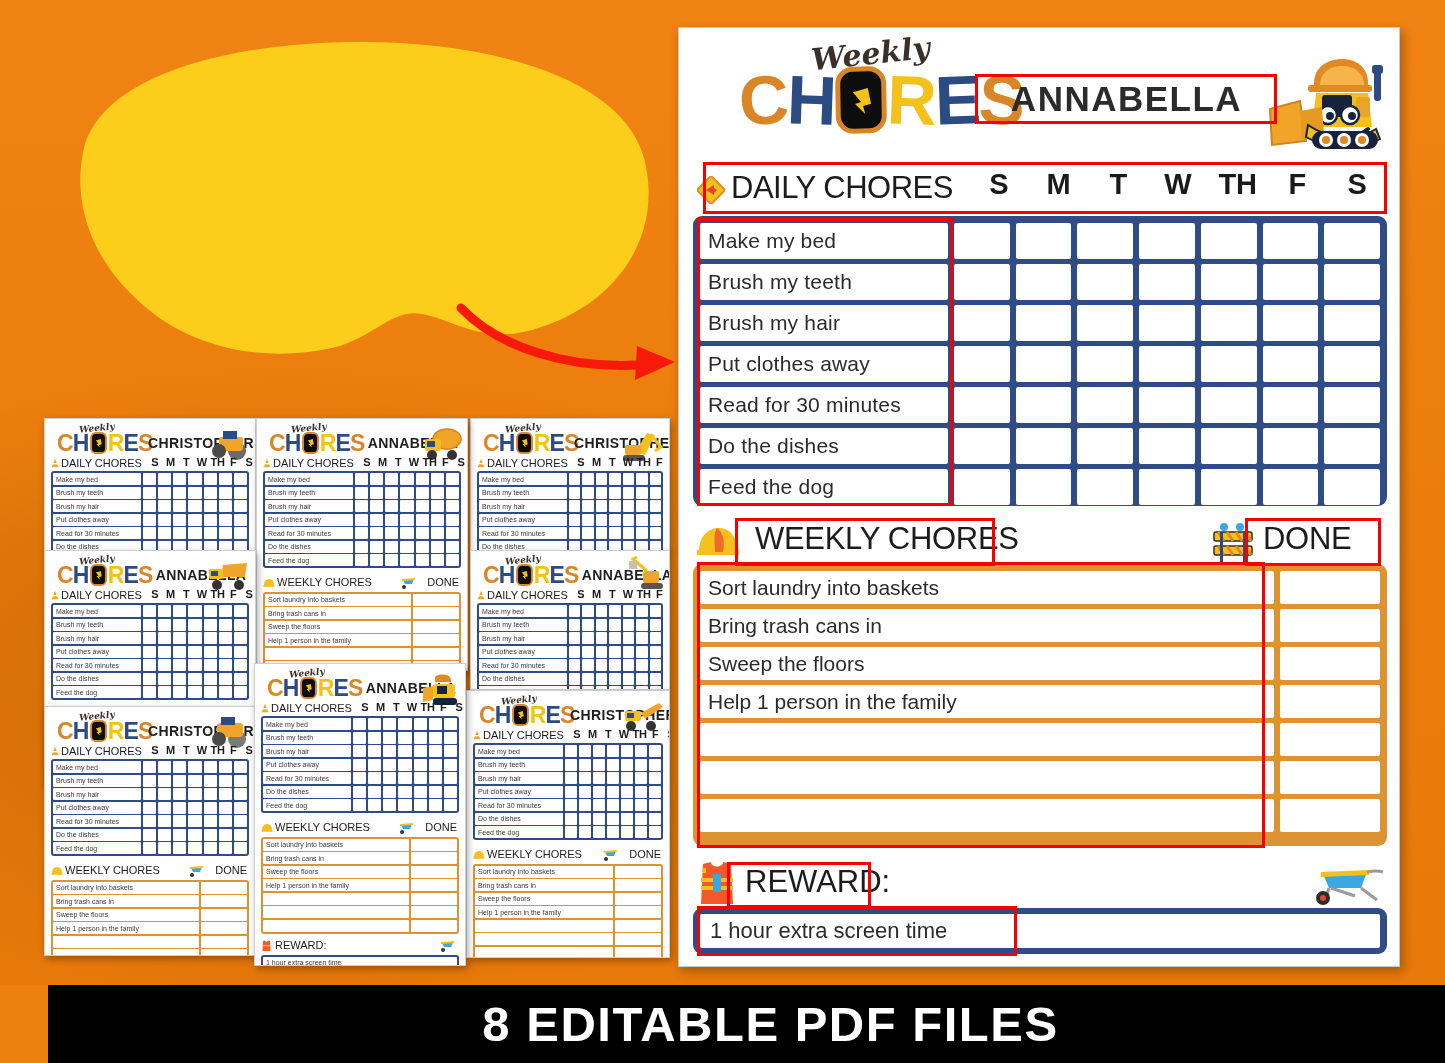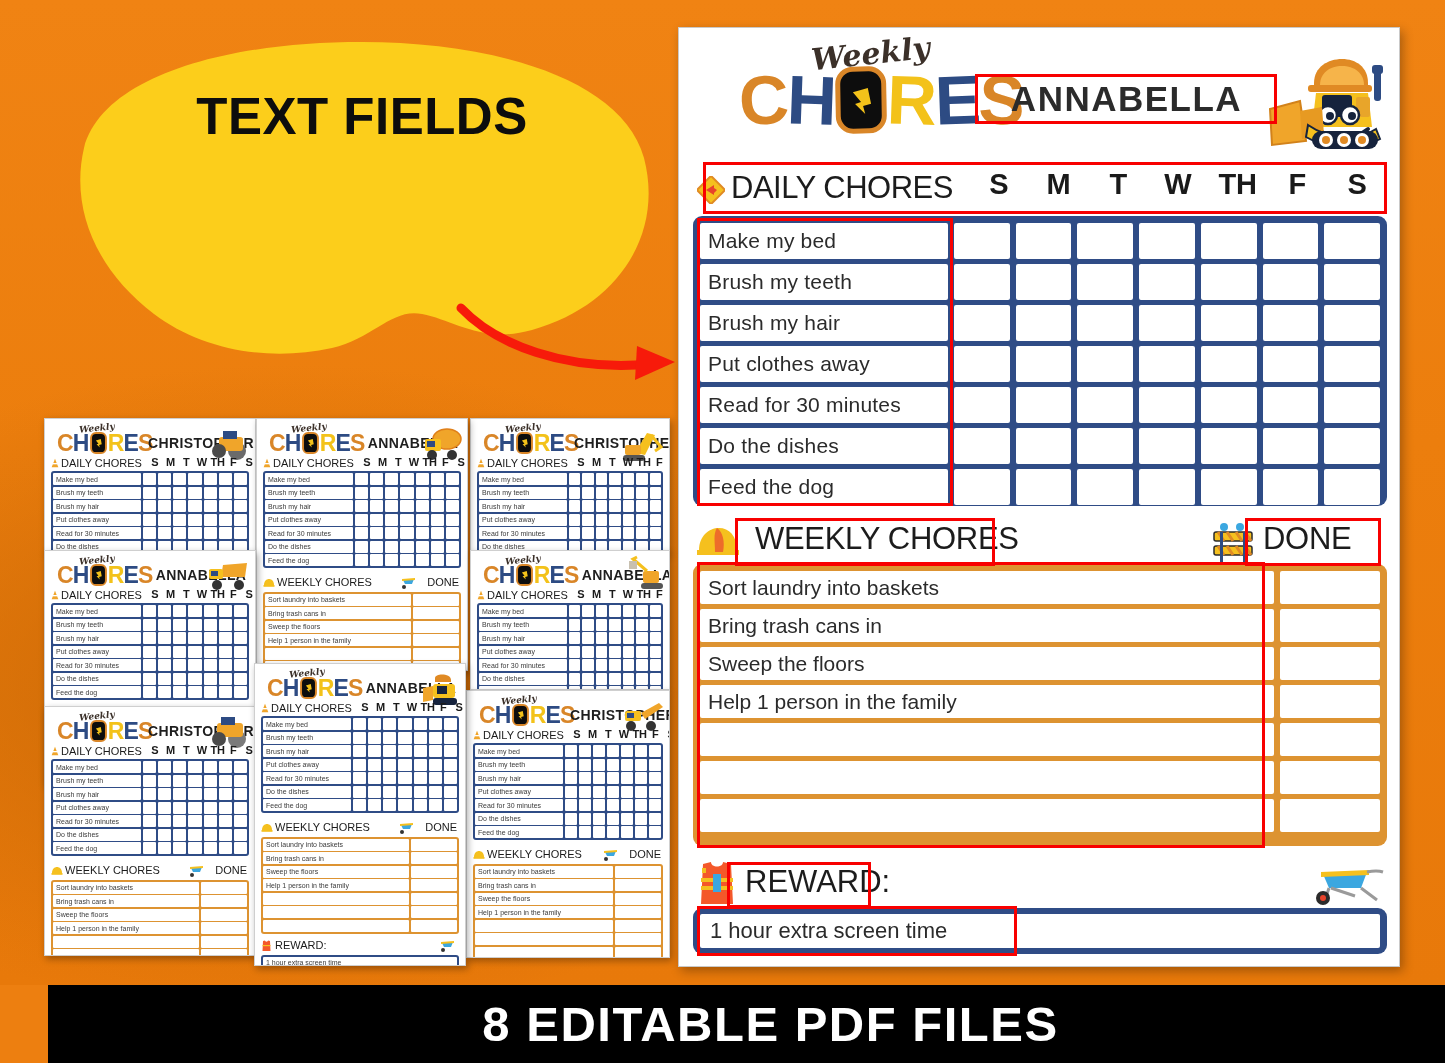--- a/index.html
+++ b/index.html
@@ -224,21 +224,20 @@
 <div id="bg-orange"></div>
 
 <div id="callout">
   <svg width="600" height="318" viewBox="0 0 600 318">
     <path d="M300 4 C430 4 560 40 582 120 C602 196 556 268 470 292
              C420 306 392 282 360 276 C330 270 312 300 270 310
              C206 324 140 312 92 276 C34 232 8 170 22 110
              C40 40 160 4 300 4 Z" fill="#FCCE1B"></path>
   </svg>
   <div class="ctext">
-    <div>TEXT FIELDS</div>
   </div>
 </div>
 <svg id="arrow" viewBox="0 0 260 80">
   <path d="M6 8 C40 44 110 72 196 64" stroke="#F71A0A" stroke-width="9" fill="none" stroke-linecap="round"></path>
   <path d="M182 46 L220 62 L180 80 Z" fill="#F71A0A"></path>
 </svg>
 
 <div id="sheet">
 <div class="sheet-inner">
 

